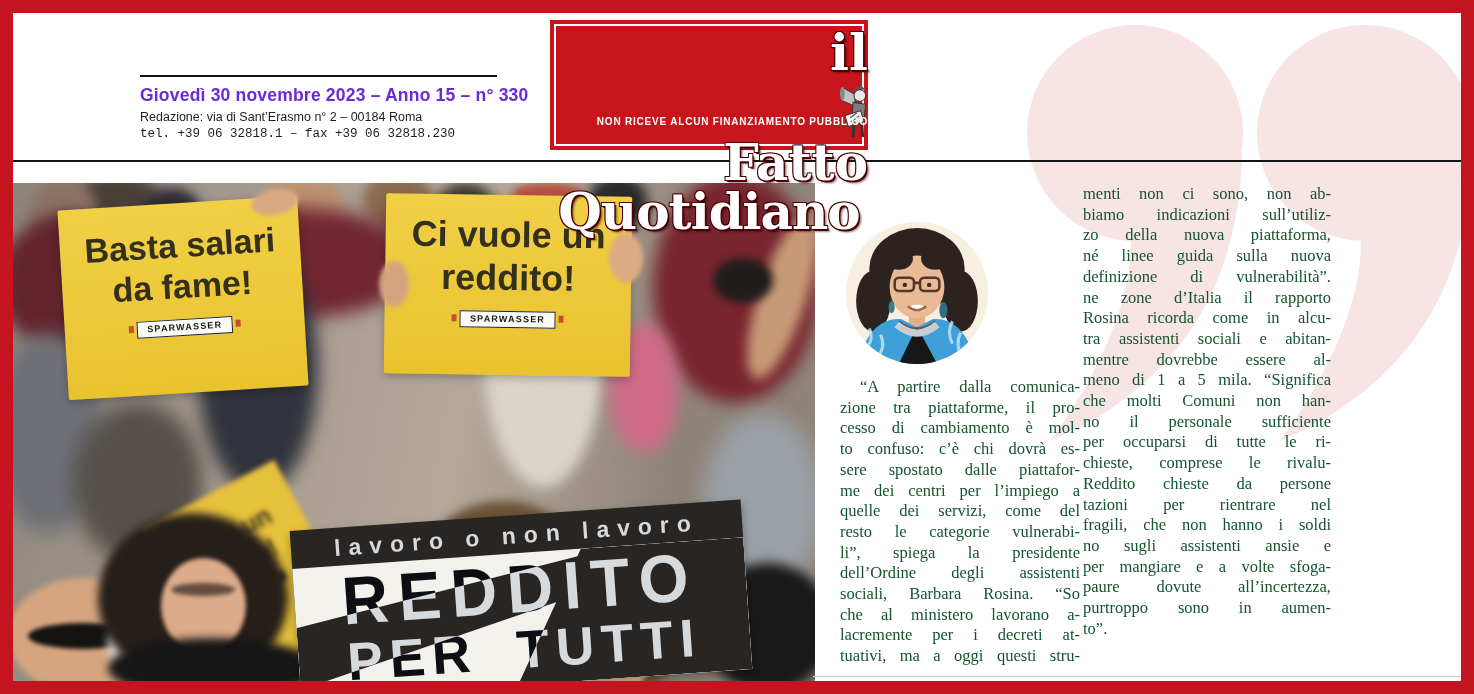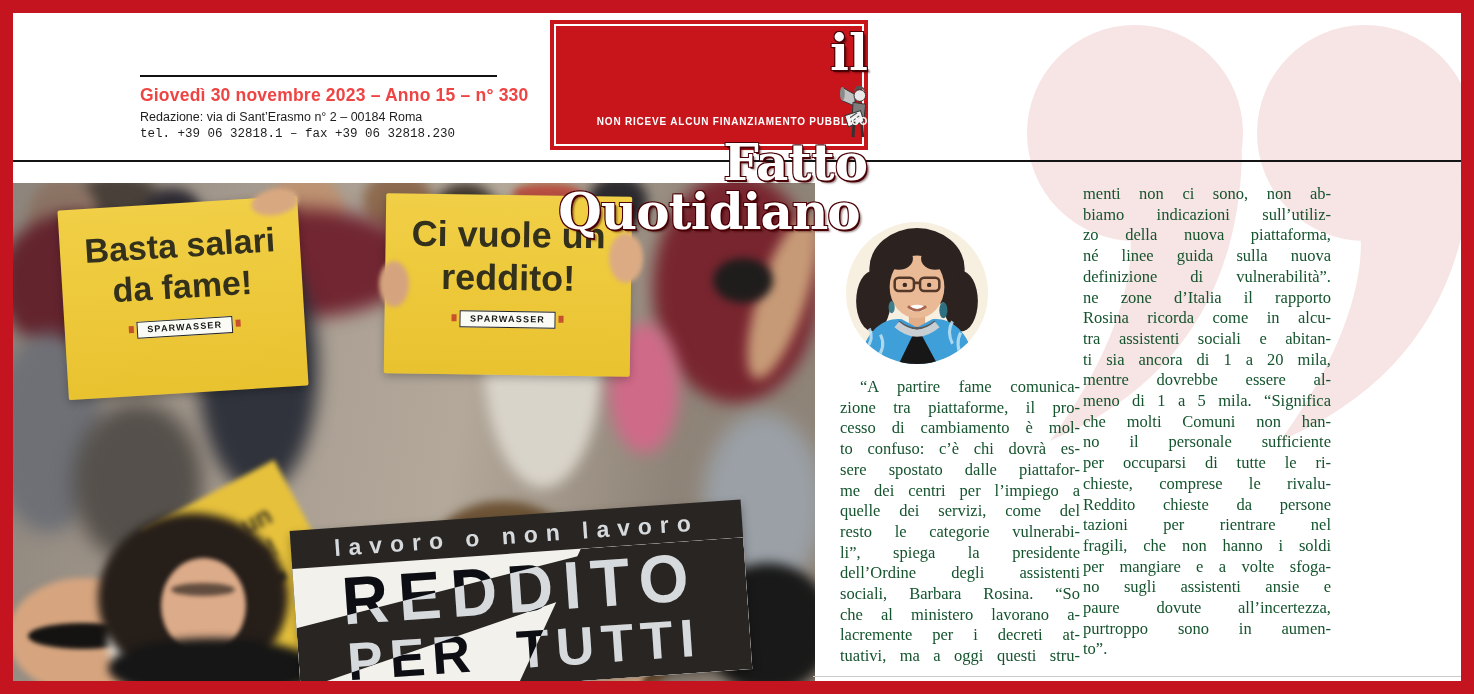--- a/index.html
+++ b/index.html
@@ -2,21 +2,21 @@
 <html><head>
 <meta charset="utf-8">
 <style>
   html,body{margin:0;padding:0;background:#666;}
   .page{position:relative;width:1474px;height:694px;background:#c3141f;overflow:hidden;
         font-family:"Liberation Sans",sans-serif;}
   .inner{position:absolute;left:13px;top:13px;right:13px;bottom:13px;background:#fff;overflow:hidden;}
 
   
   .date-rule{position:absolute;left:127px;top:62px;width:357px;height:2px;background:#111;}
-  .date-line{position:absolute;left:127px;top:72px;width:480px;font-size:17.5px;font-weight:bold;color:#ef4444;letter-spacing:.2px;}
+  .date-line{position:absolute;left:127px;top:72px;width:480px;font-size:17.5px;font-weight:bold;color:#6d28d9;letter-spacing:.2px;}
   .addr-line{position:absolute;left:127px;top:97px;width:480px;font-size:12.5px;color:#1d1d1d;}
   .tel-line{position:absolute;left:127px;top:114px;width:480px;font-size:12.5px;color:#1d1d1d;font-family:Liberation Mono, monospace;}
 
   .logo{position:absolute;left:537px;top:7px;width:318px;height:130px;background:#c8151c;z-index:3;}
   .logo-frame{position:absolute;inset:4px;border:2px solid #fff;}
   .logo-title{position:absolute;top:0;left:0;right:0;text-align:center;color:#fff;
       font-family:"DejaVu Serif",serif;font-weight:bold;
       text-shadow:1.5px 1.5px 0 #4a0005,-1px -1px 0 #4a0005,1px -1px 0 #4a0005,-1px 1px 0 #4a0005,3px 3px 2px rgba(50,0,0,.45);}
   .logo-l1{display:flex;justify-content:center;align-items:flex-end;gap:3px;font-size:50px;line-height:50px;margin-top:8px;flex-direction:column;}
   .logo-l2{font-size:50px;line-height:44px;margin-top:2px;letter-spacing:-1px;}
@@ -256,21 +256,21 @@
         <ellipse cx="96" cy="87" rx="4" ry="8" fill="#2e6f80"></ellipse>
         <path d="M12,140 C20,103 40,94 55,96 L70,104 L85,96 C100,94 120,103 128,140 Z" fill="#3f9fd8"></path>
         <path d="M20,125 q8,-10 3,-20 M30,135 q10,-12 4,-24 M105,120 q-6,-12 0,-22 M115,135 q-8,-14 -2,-26" stroke="#bfe2f4" stroke-width="3" fill="none" opacity="0.85"></path>
         <path d="M52,140 L70,103 L90,140 Z" fill="#171717"></path>
         <path d="M52,98 q18,14 36,0" stroke="#5a5a5a" stroke-width="2" fill="none"></path>
         <path d="M50,101 q20,17 40,0" stroke="#c9ced2" stroke-width="7" fill="none"></path>
       </g>
     </svg>
 
     <div class="col col1">
-        <div class="tline">“A partire fame comunica-</div>
+        <div class="tline">“A partire dalla comunica-</div>
         <div class="tline">zione tra piattaforme, il pro-</div>
         <div class="tline">cesso di cambiamento è mol-</div>
         <div class="tline">to confuso: c’è chi dovrà es-</div>
         <div class="tline">sere spostato dalle piattafor-</div>
         <div class="tline">me dei centri per l’impiego a</div>
         <div class="tline">quelle dei servizi, come del</div>
         <div class="tline">resto le categorie vulnerabi-</div>
         <div class="tline">li”, spiega la presidente</div>
         <div class="tline">dell’Ordine degli assistenti</div>
         <div class="tline">sociali, Barbara Rosina. “So</div>
@@ -280,32 +280,31 @@
       </div>
     <div class="col col2">
         <div class="tline">menti non ci sono, non ab-</div>
         <div class="tline">biamo indicazioni sull’utiliz-</div>
         <div class="tline">zo della nuova piattaforma,</div>
         <div class="tline">né linee guida sulla nuova</div>
         <div class="tline">definizione di vulnerabilità”.</div>
         <div class="tline">ne zone d’Italia il rapporto</div>
         <div class="tline">Rosina ricorda come in alcu-</div>
         <div class="tline">tra assistenti sociali e abitan-</div>
-        <div class="tline">ti sia ancora di 1 a 20 mila,</div>
         <div class="tline">mentre dovrebbe essere al-</div>
         <div class="tline">meno di 1 a 5 mila. “Significa</div>
         <div class="tline">che molti Comuni non han-</div>
         <div class="tline">no il personale sufficiente</div>
         <div class="tline">per occuparsi di tutte le ri-</div>
         <div class="tline">chieste, comprese le rivalu-</div>
         <div class="tline">Reddito chieste da persone</div>
         <div class="tline">tazioni per rientrare nel</div>
         <div class="tline">fragili, che non hanno i soldi</div>
+        <div class="tline">no sugli assistenti ansie e</div>
         <div class="tline">per mangiare e a volte sfoga-</div>
-        <div class="tline">no sugli assistenti ansie e</div>
         <div class="tline">paure dovute all’incertezza,</div>
         <div class="tline">purtroppo sono in aumen-</div>
         <div class="tline">to”.</div>
       </div>
 
     <div class="bottom-hairline"></div>
   </div>
 </div>
 
 </body></html>

